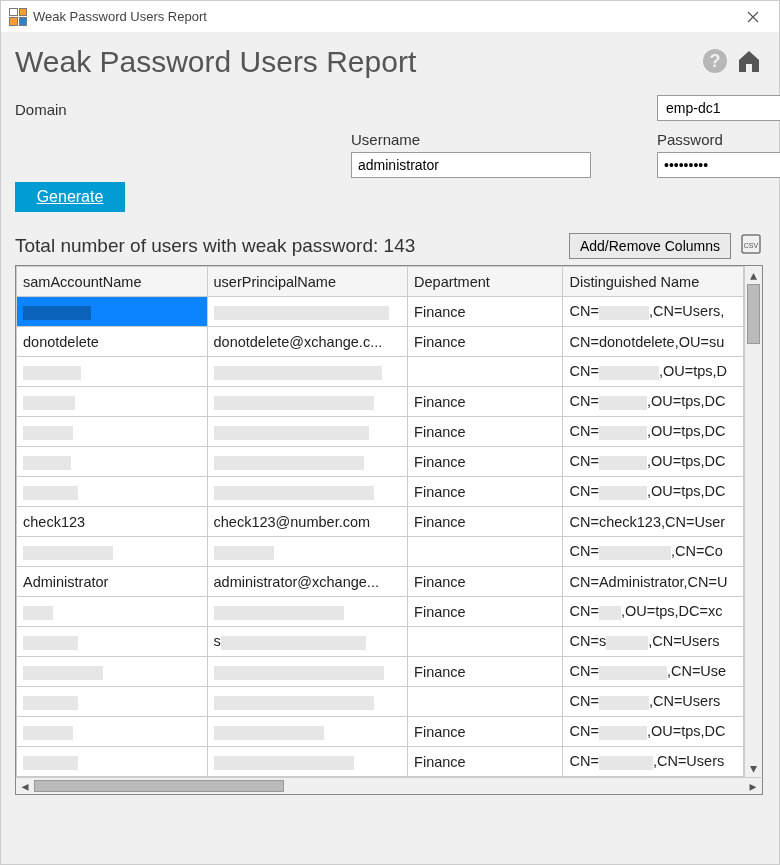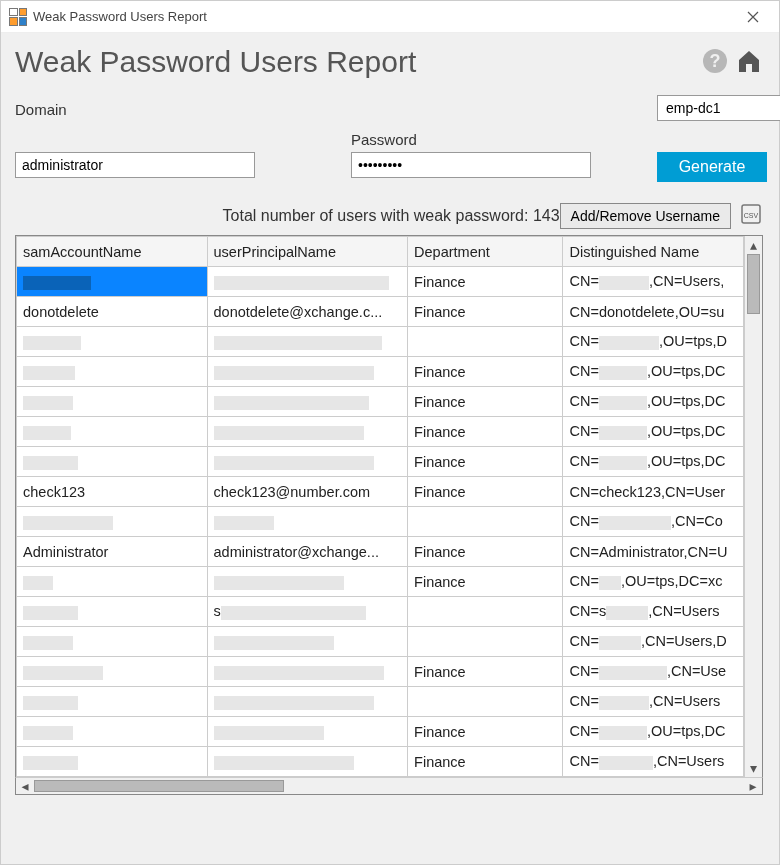--- a/index.html
+++ b/index.html
@@ -93,25 +93,26 @@
     }
     .generate-btn {
       background: #009dd4;
       color: #fff;
       border: none;
       height: 30px;
       width: 110px;
       font-size: 16px;
       cursor: pointer;
       align-self: start;
+      text-decoration: underline;
     }
     .summary-row {
       display:flex; align-items:center; margin-top:20px; margin-bottom:6px;
     }
-    .summary-text { flex:1; font-size:16px; color:#333;text-align:right; }
+    .summary-text { flex:1; font-size:19px; color:#333; }
     .addcol-btn {
       border:1px solid #888; background:#eaeaea; padding:4px 10px;
       font-size:14px; cursor:pointer;
     }
     .csv-icon {
       margin-left:8px; cursor:pointer; color:#666;
     }
     .csv-icon svg { width:24px; height:24px; }
     .table-wrap {
       display:flex;
@@ -195,33 +196,34 @@
       </span>
     </div>
 
     <div class="form-grid">
       <div class="form-label">Domain</div>
       <div></div>
 
       <div><select class="select-input"><option>emp-dc1</option></select></div>
       <div></div>
 
+      <div class="form-label">Username</div>
       <div class="form-label">Password</div>
       <div></div>
 
       <div><input class="text-input" value="administrator" style=""></div>
       <div><input class="text-input" value="•••••••••" style=""></div>
       <div><button class="generate-btn">Generate</button></div>
     </div>
 
     <div class="summary-row">
       <div class="summary-text">
         <span>Total number of users with weak password: </span><span>143</span>
       </div>
-      <button class="addcol-btn">Add/Remove Username</button>
+      <button class="addcol-btn">Add/Remove Columns</button>
       <span class="csv-icon">
         <svg viewBox="0 0 24 24">
             <rect x="3" y="3" width="18" height="18" rx="2" fill="none" stroke="#777" stroke-width="1.5"></rect>
             <text x="12" y="16" text-anchor="middle" font-size="7" fill="#555">CSV</text>
           </svg>
       </span>
     </div>
 
     <div class="table-wrap">
       <div class="table-body">
@@ -299,26 +301,20 @@
                 <td class="col0"><span class="redact" style="width: 30px;"></span></td>
                 <td class="col1"><span class="redact" style="width: 130px;"></span></td>
                 <td class="col2">Finance</td>
                 <td class="col3"><span class="dn-part">CN=</span><span class="redact" style="width: 22px;"></span><span class="dn-part">,OU=tps,DC=xc</span></td>
               </tr>
               <tr>
                 <td class="col0"><span class="redact" style="width: 55px;"></span></td>
                 <td class="col1">s<span class="redact" style="width: 145px;"></span></td>
                 <td class="col2"></td>
                 <td class="col3"><span class="dn-part">CN=s</span><span class="redact" style="width: 42px;"></span><span class="dn-part">,CN=Users</span></td>
-              </tr>
-              <tr>
-                <td class="col0"><span class="redact" style="width: 50px;"></span></td>
-                <td class="col1"><span class="redact" style="width: 120px;"></span></td>
-                <td class="col2"></td>
-                <td class="col3"><span class="dn-part">CN=</span><span class="redact" style="width: 42px;"></span><span class="dn-part">,CN=Users,D</span></td>
               </tr>
               <tr>
                 <td class="col0"><span class="redact" style="width: 80px;"></span></td>
                 <td class="col1"><span class="redact" style="width: 170px;"></span></td>
                 <td class="col2">Finance</td>
                 <td class="col3"><span class="dn-part">CN=</span><span class="redact" style="width: 68px;"></span><span class="dn-part">,CN=Use</span></td>
               </tr>
               <tr>
                 <td class="col0"><span class="redact" style="width: 55px;"></span></td>
                 <td class="col1"><span class="redact" style="width: 160px;"></span></td>

